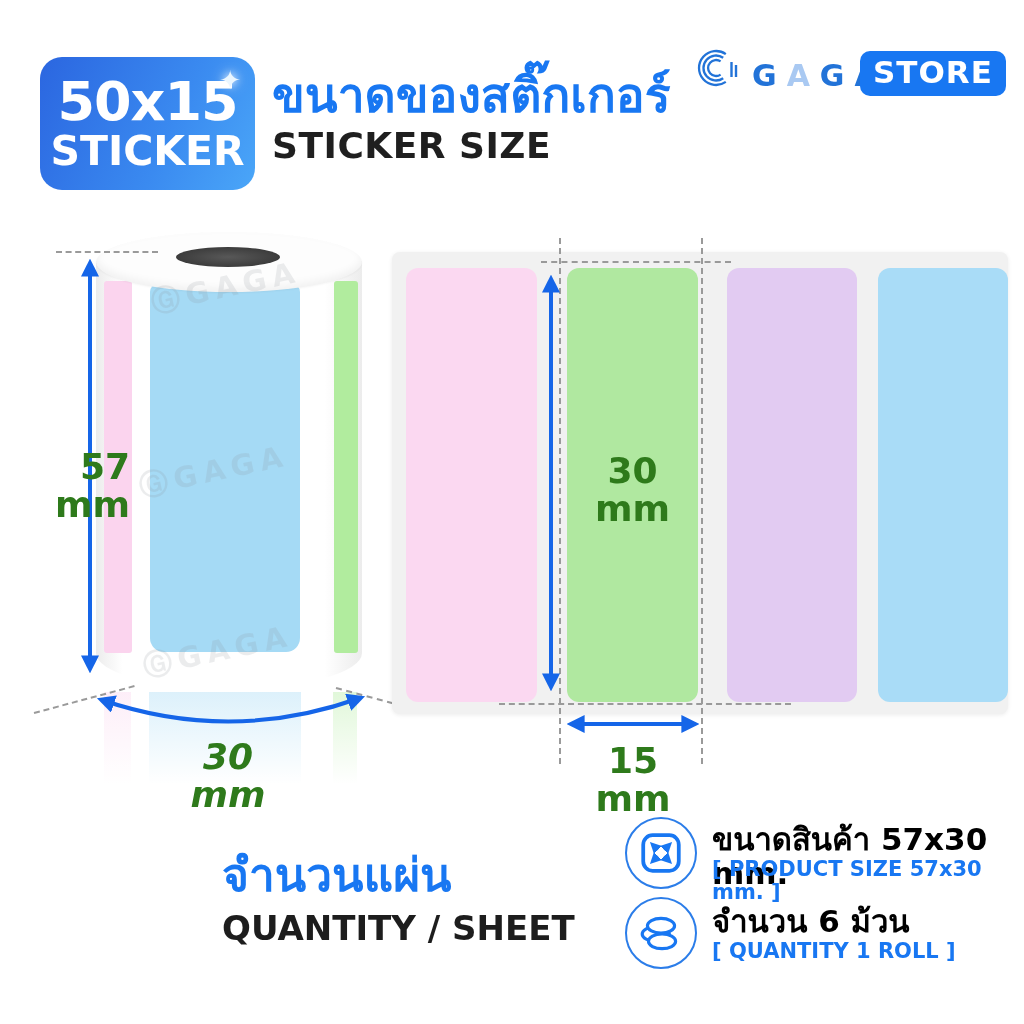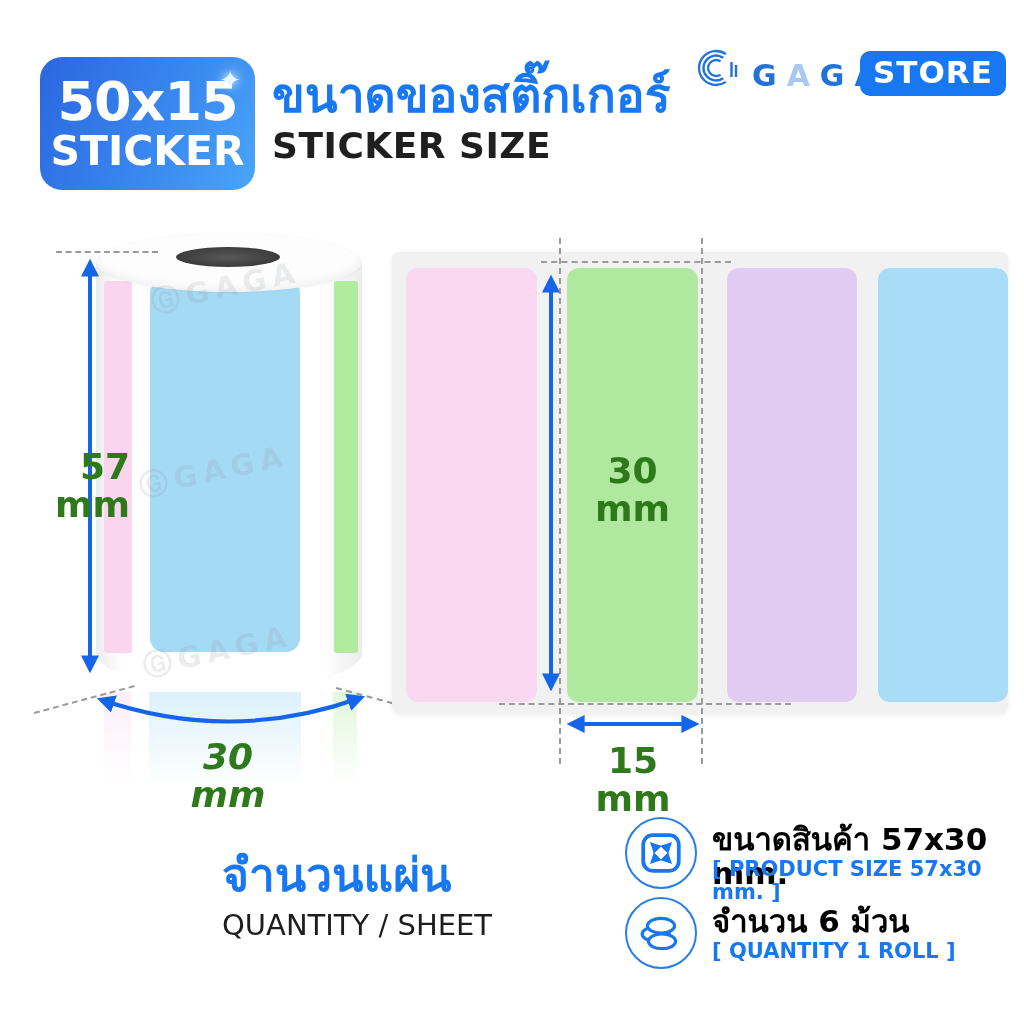--- a/index.html
+++ b/index.html
@@ -64,21 +64,21 @@
   .dash-rot{transform-origin:left center;}
 
   
   .dim-label{position:absolute;color:#2e7a1b;font-weight:800;font-size:36px;line-height:1.06;
              text-align:center;}
 
   
   .qty-value{position:absolute;left:52px;top:845px;color:#1877f2;font-size:97px;font-weight:800;
              line-height:1;letter-spacing:-3px;}
   .qty-th{position:absolute;left:222px;top:848px;color:#1877f2;font-size:46px;font-weight:800;line-height:1.2;}
-  .qty-en{position:absolute;left:222px;top:908px;color:#1d1d1d;font-size:29px;font-weight:400;}
+  .qty-en{position:absolute;left:222px;top:908px;color:#1d1d1d;font-size:34px;font-weight:700;}
 
   
   .spec-circle{position:absolute;width:72px;height:72px;border-radius:50%;
                border:2.5px solid #2b7de9;display:flex;align-items:center;justify-content:center;
                background:#fff;box-sizing:border-box;}
   .spec-th{position:absolute;color:#000000;font-size:31px;font-weight:800;line-height:1.1;}
   .spec-en{position:absolute;color:#1877f2;font-size:21px;font-weight:800;line-height:1.1;}
 
   .abs{position:absolute;}
 </style>

